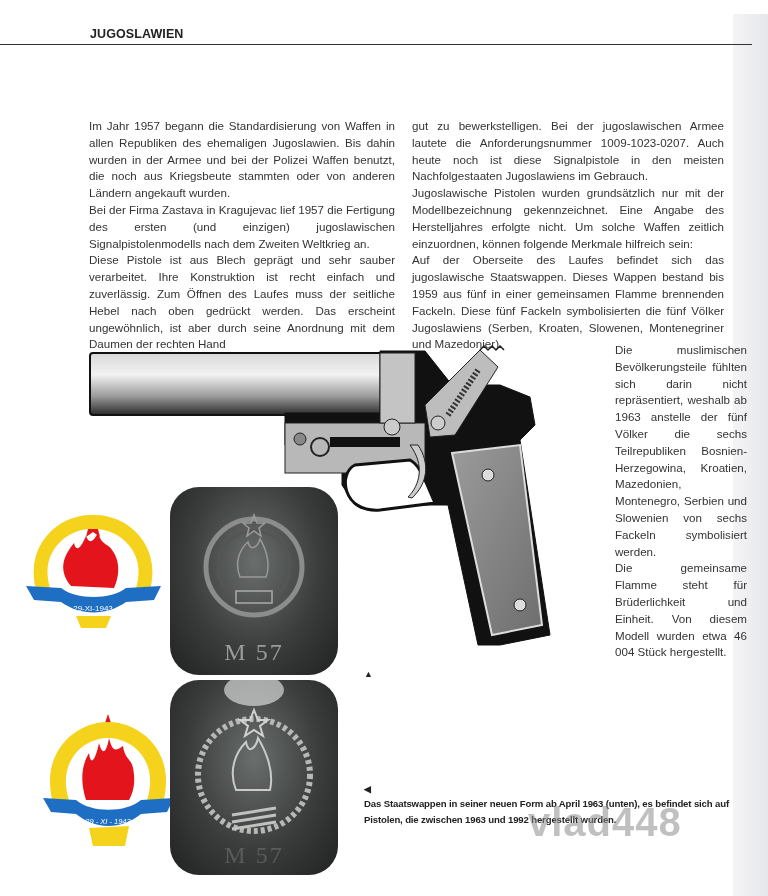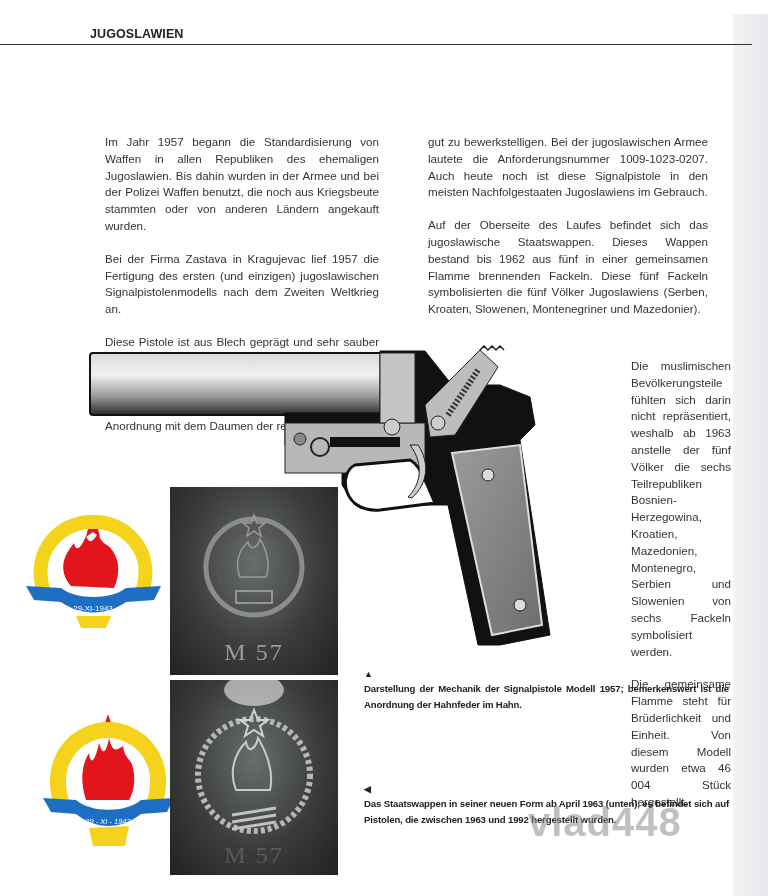--- a/index.html
+++ b/index.html
@@ -1,56 +1,57 @@
 <!DOCTYPE html>
 <html><head>
 <meta charset="utf-8">
 <style>
   html,body{margin:0;padding:0;}
   body{width:768px;height:896px;position:relative;overflow:hidden;background:#ffffff;font-family:"Liberation Sans",sans-serif;color:#2a2a2a;}
   .page-edge{position:absolute;left:733px;top:14px;width:35px;height:882px;background:linear-gradient(to right,#f4f4f6,#e6e7ea);}
   .header{position:absolute;left:90px;top:27px;font-weight:bold;font-size:12.5px;letter-spacing:0.1px;color:#222;}
   .rule{position:absolute;left:0;top:44px;width:752px;height:0;border-top:1.5px solid #333;}
   .col{position:absolute;font-size:11.6px;line-height:16.8px;text-align:justify;color:#333;}
-  .col p{margin:16px;}
+  .col p{margin:0;}
   #col-left{left:89px;top:118px;width:306px;}
   #col-right{left:412px;top:118px;width:312px;}
   #col-side{left:615px;top:342px;width:132px;}
   .caption{position:absolute;left:364px;width:365px;font-size:9.6px;line-height:15.5px;font-weight:bold;color:#222;text-align:justify;letter-spacing:-0.15px;}
   #cap1{top:668px;}
   #cap2{top:783px;}
   .arrow{font-size:9px;display:block;line-height:13px;}
   .pistol{position:absolute;left:80px;top:345px;width:510px;height:310px;}
-  .photo{position:absolute;background:radial-gradient(ellipse at 50% 40%,#6a6e6c 0%,#3a3d3c 55%,#202221 100%);}
+  .photo{position:absolute;background:radial-gradient(ellipse at 50% 40%,#6a6e6c 0%,#3a3d3c 55%,#202221 100%);border-radius:29px;}
   #photo1{left:170px;top:487px;width:168px;height:188px;}
   #photo2{left:170px;top:680px;width:168px;height:195px;}
   .photo svg{position:absolute;left:0;top:0;}
   .photo-label{position:absolute;left:0;width:100%;text-align:center;font-family:"Liberation Serif",serif;font-size:24px;color:#9a9c9a;letter-spacing:2px;}
   .emblem{position:absolute;}
   #emblem1{left:26px;top:508px;width:135px;height:125px;text-align:right;}
   #emblem2{left:41px;top:708px;width:135px;height:145px;font-style:italic;}
   .watermark{position:absolute;left:528px;top:800px;font-size:40px;font-weight:bold;color:rgba(140,140,140,0.55);letter-spacing:1px;}
 </style>
 </head>
 <body>
 
 <div class="page-edge"></div>
 
 <div class="header">JUGOSLAWIEN</div>
 <div class="rule"></div>
 
 <div class="col" id="col-left">
   <p>Im Jahr 1957 begann die Standardisierung von Waffen in allen Republiken des ehemaligen Jugoslawien. Bis dahin wurden in der Armee und bei der Polizei Waffen benutzt, die noch aus Kriegsbeute stammten oder von anderen Ländern angekauft wurden.</p>
   <p>Bei der Firma Zastava in Kragujevac lief 1957 die Fertigung des ersten (und einzigen) jugoslawischen Signalpistolenmodells nach dem Zweiten Weltkrieg an.</p>
-  <p>Diese Pistole ist aus Blech geprägt und sehr sauber verarbeitet. Ihre Konstruktion ist recht einfach und zuverlässig. Zum Öffnen des Laufes muss der seitliche Hebel nach oben gedrückt werden. Das erscheint ungewöhnlich, ist aber allen seine Anordnung mit dem Daumen der rechten Hand</p>
+  <p>Diese Pistole ist aus Blech geprägt und sehr sauber verarbeitet. Ihre Konstruktion ist recht einfach und zuverlässig. Zum Öffnen des Laufes muss der seitliche Hebel nach oben gedrückt werden. Das erscheint ungewöhnlich, ist aber durch seine Anordnung mit dem Daumen der rechten Hand</p>
 </div>
 
 <div class="col" id="col-right">
   <p>gut zu bewerkstelligen. Bei der jugoslawischen Armee lautete die Anforderungsnummer 1009-1023-0207. Auch heute noch ist diese Signalpistole in den meisten Nachfolgestaaten Jugoslawiens im Gebrauch.</p>
-  <p>Auf der Oberseite des Laufes befindet sich das jugoslawische Staatswappen. Dieses Wappen bestand bis 1962 aus fünf in einer gemeinsamen Flamme brennenden Fackeln. Diese fünf Fackeln symbolisierten die fünf Völker Jugoslawiens (Serben, Kroaten, Slowenen, Montenegriner und Mazedonier).</p>
+  <p>Jugoslawische Pistolen wurden grundsätzlich nur mit der Modellbezeichnung gekennzeichnet. Eine Angabe des Herstelljahres erfolgte nicht. Um solche Waffen zeitlich einzuordnen, können folgende Merkmale hilfreich sein:</p>
+  <p>Auf der Oberseite des Laufes befindet sich das jugoslawische Staatswappen. Dieses Wappen bestand bis 1959 aus fünf in einer gemeinsamen Flamme brennenden Fackeln. Diese fünf Fackeln symbolisierten die fünf Völker Jugoslawiens (Serben, Kroaten, Slowenen, Montenegriner und Mazedonier).</p>
 </div>
 
 <div class="col" id="col-side">
   <p>Die muslimischen Bevölkerungsteile fühlten sich darin nicht repräsentiert, weshalb ab 1963 anstelle der fünf Völker die sechs Teilrepubliken Bosnien-Herzegowina, Kroatien, Mazedonien, Montenegro, Serbien und Slowenien von sechs Fackeln symbolisiert werden.</p>
   <p>Die gemeinsame Flamme steht für Brüderlichkeit und Einheit. Von diesem Modell wurden etwa 46 004 Stück hergestellt.</p>
 </div>
 
 <div class="pistol">
   <svg width="510" height="310" viewBox="0 0 510 310">
     <defs>
@@ -131,21 +132,20 @@
     <circle cx="84" cy="95" r="56" fill="none" stroke="#b6b8b6" stroke-width="6" stroke-dasharray="4 3"></circle>
     <path d="M84 30 l4 10 h10 l-8 6 l3 10 l-9 -6 l-9 6 l3 -10 l-8 -6 h10 z" fill="none" stroke="#d0d2d0" stroke-width="2"></path>
     <path d="M66 110 C58 90 66 72 76 62 C78 75 86 68 88 58 C98 75 104 92 100 110 Z" fill="none" stroke="#c9cbc9" stroke-width="2"></path>
     <path d="M62 135 L106 128 M62 142 L106 135 M62 149 L106 142" stroke="#c0c2c0" stroke-width="3"></path>
   </svg>
   <div class="photo-label" style="top:162px;color:#5a5c5a;">M 57</div>
 </div>
 
 <div class="caption" id="cap1">
   <span class="arrow">▲</span>
-  <span>Darstellung der Mechanik der Signalpistole Modell 1957; bemerkenswert ist die Anordnung der Hahnfeder im Hahn.</span>
 </div>
 
 <div class="caption" id="cap2">
   <span class="arrow">◀</span>
   <span style="display:block">Das Staatswappen in seiner neuen Form ab April 1963 (unten), es befindet sich auf Pistolen, die zwischen 1963 und 1992 hergestellt wurden.</span>
 </div>
 
 <div class="watermark">vlad448</div>
 
 </body></html>

